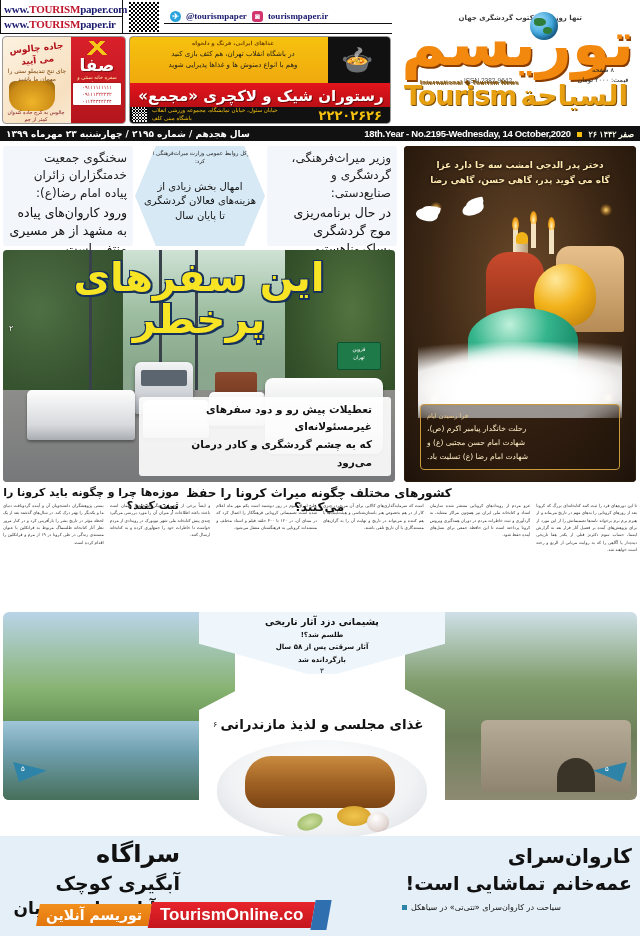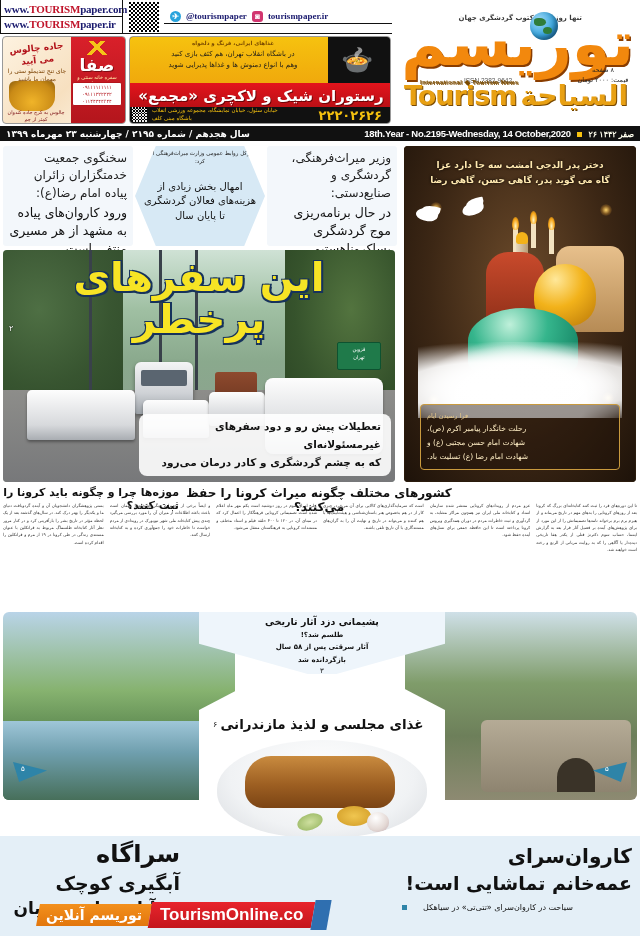--- a/index.html
+++ b/index.html
@@ -378,21 +378,21 @@
     color: #fff; font-size: 5px; padding: 2px; line-height: 1.6; text-align: center;
   }
   .mp-head {
     position: absolute; top: 6px; left: 0; width: 392px; text-align: center;
     font-size: 40px; font-weight: bold; color: #f7e425; line-height: 1.05;
     text-shadow: 2px 2px 0 #16325c, -1px -1px 0 #16325c, 2px -1px 0 #16325c, -1px 2px 0 #16325c;
     letter-spacing: -1px;
   }
   .mp-capbox {
     position: absolute; bottom: 6px; right: 4px; width: 252px;
-    background: rgba(255,255,255,.9); border-radius: 8px; padding: 4px 10px;
+    background: rgba(255,255,255,.9); border-radius: 3px; padding: 4px 19px;
     font-size: 10.5px; font-weight: bold; color: #111; line-height: 1.7;
     text-align: right;
   }
   .mp-pagenum {
     position: absolute; top: 74px; left: 6px; font-size: 8px; color: #fff;
     text-shadow: 0 0 2px #000;
   }
 
   
   .bodyblock {
@@ -520,21 +520,21 @@
     position: absolute; bottom: 0; left: 0; width: 640px; height: 100px;
     background: #e4eff7;
   }
   .bb-right {
     position: absolute; right: 8px; top: 6px; width: 230px; text-align: right;
   }
   .bbr-t1 { font-size: 20px; font-weight: bold; color: #111; line-height: 1.4; }
   .bbr-t2 { font-size: 19px; font-weight: bold; color: #111; line-height: 1.4; }
   .bbr-cap {
     margin-top: 6px; font-size: 8px; color: #111; display: flex;
-    justify-content: flex-end; align-items: center; gap: 16px;
+    justify-content: flex-end; align-items: center; gap: 4px;
   }
   .bbr-cap .sq { width: 5px; height: 5px; background: #2e84a8; display: inline-block; }
   .bb-left {
     position: absolute; left: 8px; top: 2px; width: 172px; text-align: right;
   }
   .bbl-t1 { font-size: 24px; font-weight: bold; color: #111; line-height: 1.35; }
   .bbl-t2 { font-size: 19px; font-weight: bold; color: #111; line-height: 1.4; }
   .bbl-t3 { font-size: 17px; font-weight: bold; color: #111; line-height: 1.4; }
   .watermark {
     position: absolute; left: 38px; bottom: 6px; height: 30px;

